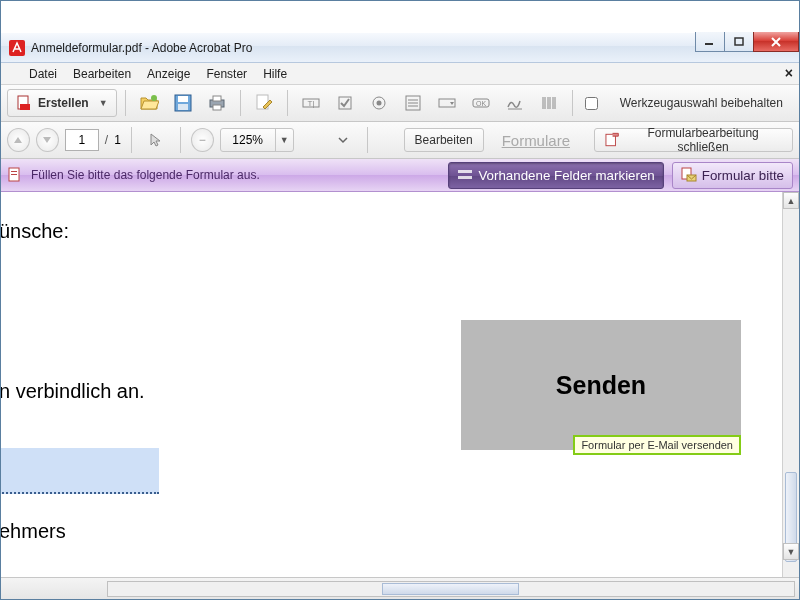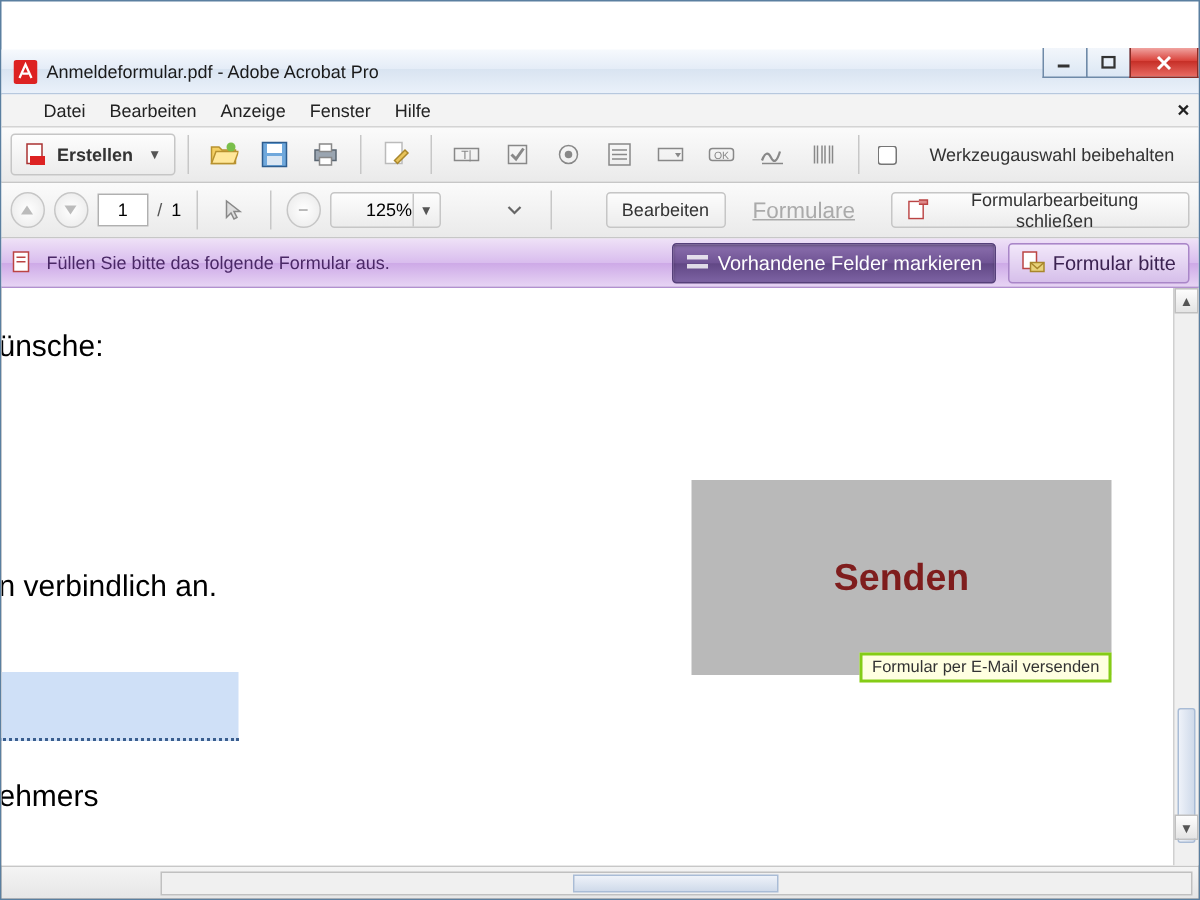--- a/index.html
+++ b/index.html
@@ -30,42 +30,42 @@
 .erstellen .drop { margin-left: 4px; font-size: 9px; color: #555; }
 .chk { display: inline-flex; align-items: flex-end; gap: 22px; font-size: 12px; color: #333; margin-left: 4px; }
 .chk input { width: 13px; height: 13px; }
 
 
 .toolbar2 { background: linear-gradient(#fbfbfb,#eaeaea); border-bottom: 1px solid #c7c7c7; display: flex; align-items: center; padding: 4px 6px; gap: 6px; font-size: 12px; }
 .navbtn { width: 24px; height: 24px; border: 1px solid #c6c6c6; border-radius: 50%; background: radial-gradient(#fff,#e8e8e8); display: inline-flex; align-items: center; justify-content: center; color: #999; }
 .page-in { width: 34px; height: 22px; border: 1px solid #b0b0b0; text-align: center; font-size: 12px; background: #fff; }
 .slash { color: #555; }
 .zoom-pill { display: inline-flex; align-items: center; border: 1px solid #c6c6c6; border-radius: 3px; background: linear-gradient(#fdfdfd,#ececec); height: 24px; }
-.zoom-pill input { width: 54px; border: none; text-align: right; font-size: 12px; background: transparent; height: 22px; }
+.zoom-pill input { width: 54px; border: none; text-align: center; font-size: 12px; background: transparent; height: 22px; }
 .zoom-pill .zd { width: 18px; text-align: center; border-left: 1px solid #c6c6c6; font-size: 9px; color: #555; height: 22px; line-height: 22px; }
 .btn-sm { height: 24px; border: 1px solid #c6c6c6; border-radius: 3px; background: linear-gradient(#fdfdfd,#ececec); padding: 0 10px; font-size: 12px; color: #333; display: inline-flex; align-items: center; gap: 4px; }
 .btn-sm.disabled { color: #aaa; }
 .btn-sm.disabled.big { font-size: 15px; padding: 0 12px; border: none; background: transparent; text-decoration: underline; }
 
 
 .formbar { height: 33px; background: linear-gradient(#efe2f7,#d9bdee 50%,#cda9e7 51%,#e7d4f4); border-bottom: 1px solid #b290cf; display: flex; align-items: center; padding: 0 6px; gap: 8px; font-size: 12px; color: #4a2866; }
 .formbar .msg { flex: 1; display: flex; align-items: center; gap: 8px; }
 .formbar .fbtn { height: 27px; border: 1px solid #a986c8; background: linear-gradient(#f2e8fa,#d6bfea); border-radius: 3px; padding: 0 8px; display: inline-flex; align-items: center; gap: 5px; color: #3b2251; }
 .formbar .fbtn.active { background: linear-gradient(#8b6fad,#6f5394 50%,#614785 51%,#7d63a3); color: #fff; border-color: #56407a; box-shadow: inset 0 1px 2px rgba(0,0,0,.3); }
 
 
 .docwrap { flex: 1; display: flex; flex-direction: column; background: #7d7d7d; position: relative; overflow: hidden; }
 .docview { flex: 1; background: #fff; overflow: hidden; position: relative; }
 .page { position: absolute; left: -10px; top: -12px; width: 820px; height: 420px; background: #fff; color: #000; font-family: Arial, sans-serif; }
 .page .t { position: absolute; font-size: 20px; }
 .page .t1 { left: 8px; top: 40px; }
 .page .t2 { left: 8px; top: 200px; }
 .page .t3 { left: 8px; top: 340px; }
 .page .ff { position: absolute; left: 8px; top: 268px; width: 160px; height: 46px; background: #cfe0f7; border-bottom: 2px dotted #3a5e8e; }
-.sendbtn { position: absolute; right: 70px; top: 140px; width: 280px; height: 130px; background: #b9b9b9; display: flex; align-items: center; justify-content: center; font-size: 25px; font-weight: bold; color: #7f1d1d; }
+.sendbtn { position: absolute; right: 70px; top: 140px; width: 280px; height: 130px; background: #b9b9b9; display: flex; align-items: center; justify-content: center; font-size: 25px; font-weight: bold; color: #000000; }
 .tooltip { position: absolute; right: 70px; top: 255px; background: #ffffe1; border: 2px solid #84cc16; padding: 2px 6px; font-size: 11px; color: #333; }
 
 
 .vscroll { position: absolute; right: 0; top: 0; bottom: 0; width: 17px; background: #f0f0f0; border-left: 1px solid #d0d0d0; }
 .vscroll .up, .vscroll .down { height: 17px; background: linear-gradient(#fdfdfd,#e4e4e4); border: 1px solid #c0c0c0; display: flex; align-items: center; justify-content: center; font-size: 9px; color: #555; }
 .vscroll .down { position: absolute; bottom: 17px; left: 0; right: 0; }
 .vscroll .thumb { position: absolute; left: 2px; right: 2px; top: 280px; height: 90px; background: linear-gradient(90deg,#eef2f9,#cfdaea); border: 1px solid #a9bcd6; border-radius: 2px; }
 .status { height: 22px; background: linear-gradient(#f4f4f4,#e6e6e6); border-top: 1px solid #c7c7c7; display: flex; align-items: center; font-size: 11px; color: #444; }
 .status .spacer { width: 16px; }
 .status .hscroll { flex:1; height: 16px; border: 1px solid #c0c0c0; margin: 0 4px; background: #f0f0f0; position: relative; }

